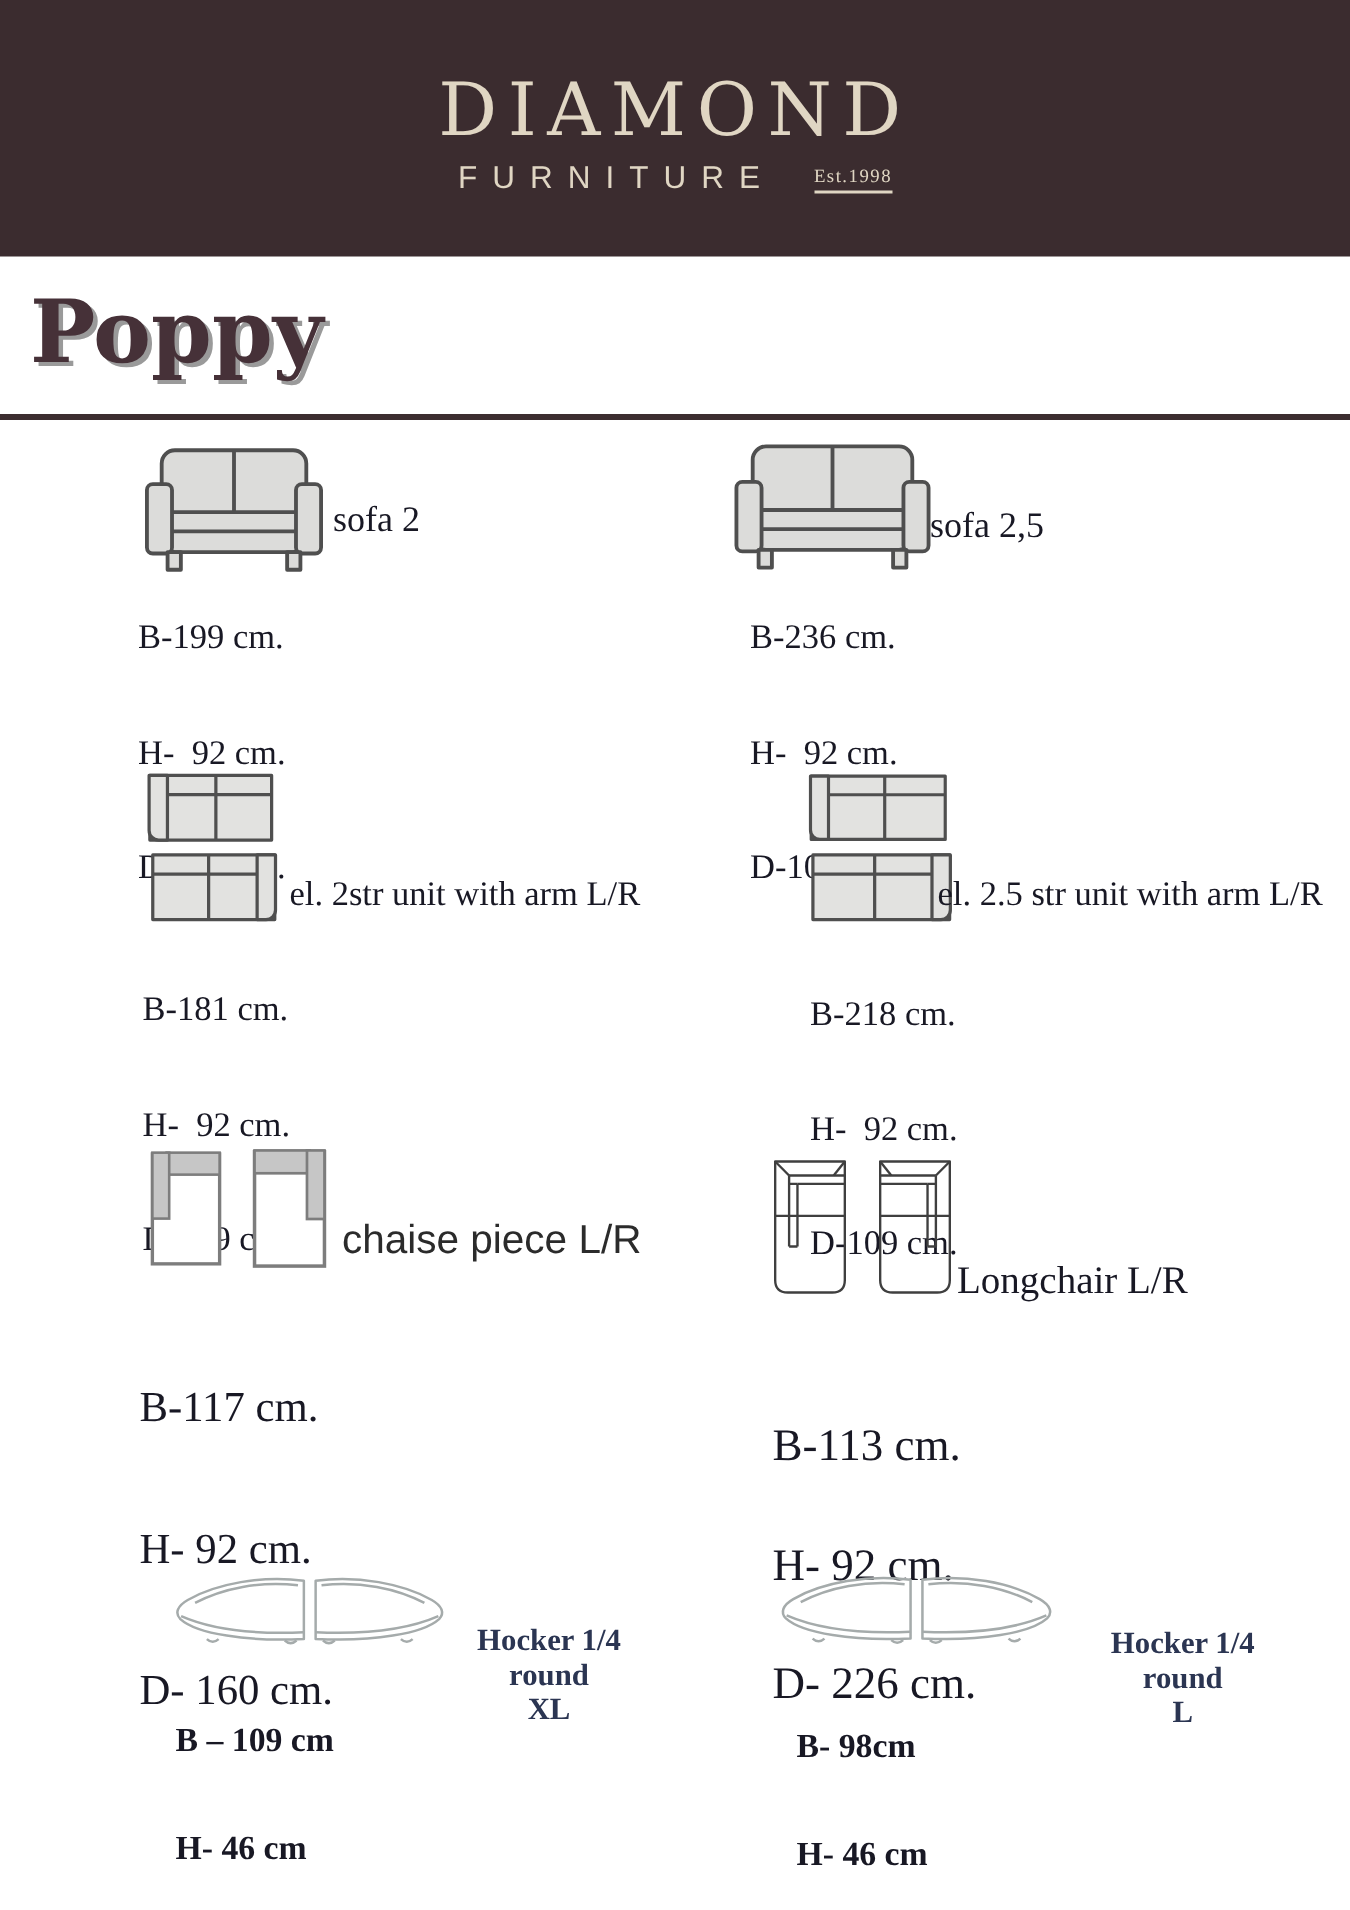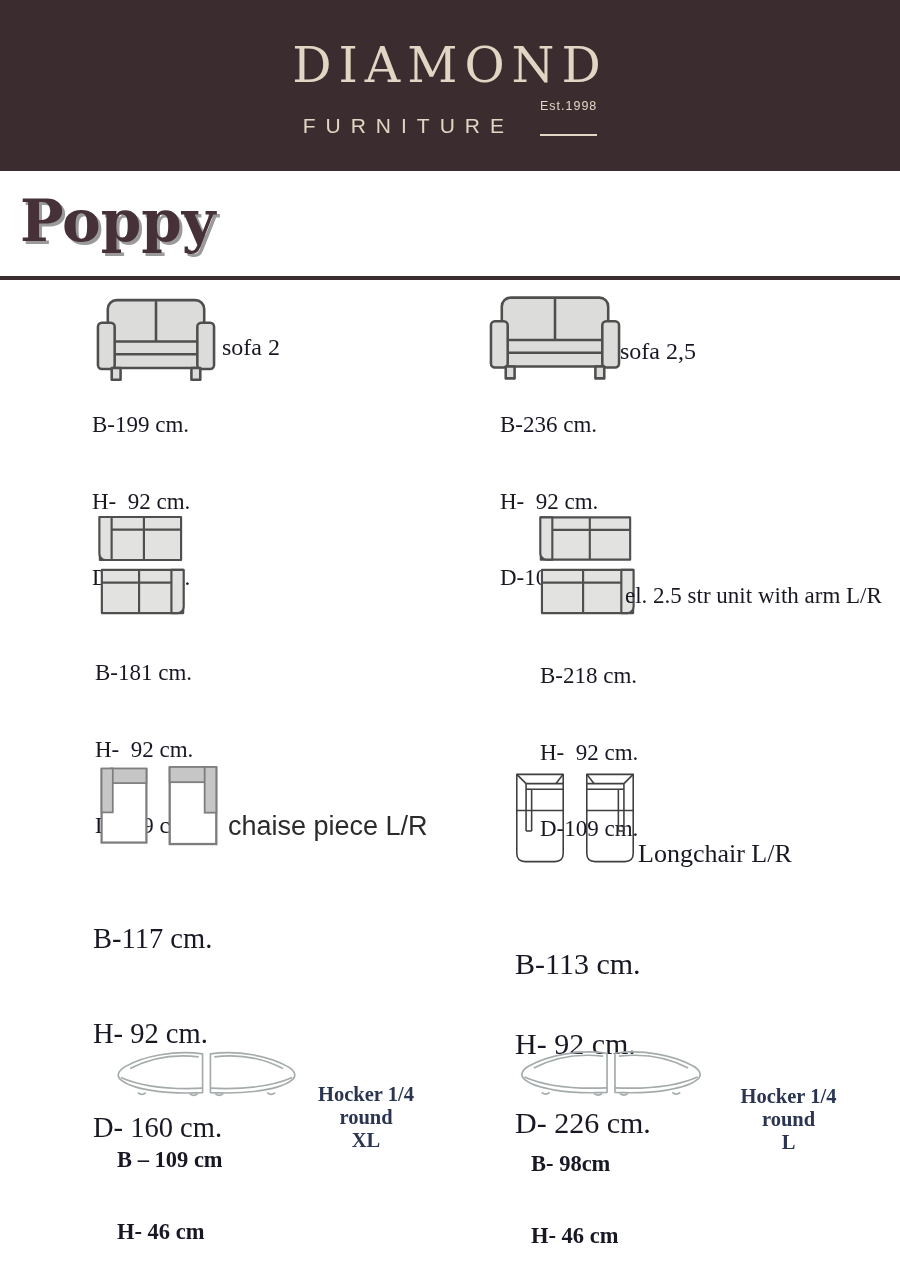--- a/index.html
+++ b/index.html
@@ -22,23 +22,23 @@
   #page{position:relative;width:900px;height:1273px;background:#ffffff;overflow:hidden;
         font-family:"Liberation Serif",serif;}
   
   .header{position:absolute;left:0;top:0;width:900px;height:171px;background:var(--header_bg);
           display:flex;flex-direction:column;align-items:center;justify-content:center;padding-top:6px;}
   .brand-name{font-family:"DejaVu Serif",serif;font-size:49px;font-weight:500;
               letter-spacing:7px;color:var(--brand_text);line-height:1;}
   .brand-sub-row{display:flex;align-items:flex-end;gap:26px;margin-top:10px;}
   .brand-sub{font-family:"Liberation Sans",sans-serif;font-size:21px;letter-spacing:10px;
              color:var(--brand_text);line-height:1;}
-  .brand-est{font-family:Liberation Sans, sans-serif;font-size:12.5px;letter-spacing:1px;
+  .brand-est{font-family:Liberation Serif, serif;font-size:12.5px;letter-spacing:1px;
              color:var(--brand_text);border-bottom:2px solid var(--brand_text);
-             padding-bottom:21px;line-height:1;}
+             padding-bottom:3px;line-height:1;}
   
   .page-title{position:absolute;left:20px;top:192px;font-family:"DejaVu Serif",serif;
               font-size:58px;font-weight:700;color:var(--title_color);
               text-shadow:3px 3px 0 var(--title_shadow);line-height:1;text-align:right;}
   .rule{position:absolute;left:0;top:276px;width:900px;height:4px;background:var(--rule_color);}
   
   .abs{position:absolute;}
   .plabel{position:absolute;color:var(--dims_text);font-size:24px;line-height:1.1;}
   .plabel-sans{font-family:"Liberation Sans",sans-serif;color:#2b2b2b;font-size:27px;}
   .dims{position:absolute;color:var(--dims_text);white-space:pre;}
@@ -127,20 +127,21 @@
   <div class="abs" style="left:95px;top:567px;">
     <svg width="96" height="49" viewBox="0 0 92 50">
       <g class="el-g">
         <rect x="4" y="3" width="83" height="44"></rect>
         <line x1="4" y1="16" x2="87" y2="16"></line>
         <line x1="42" y1="3" x2="42" y2="47"></line>
         <path d="M75,3 L75,47 L81,47 A6.5,6.5 0 0 0 87.5,40.5 L87.5,3 Z"></path>
       </g>
     </svg>
   </div>
+  <div class="plabel" style="left:193px;top:583px;font-size:23px;">el. 2str unit with arm L/R</div>
   <div class="dims d23" style="left:95px;top:609px;">
     <div>B-181 cm.</div>
     <div>H-  92 cm.</div>
     <div>D-109 cm.</div>
   </div>
 
   <div class="abs" style="left:536px;top:514px;">
     <svg width="98" height="49" viewBox="0 0 102 50">
       <g class="el-g">
         <rect x="5" y="3" width="93" height="44"></rect>

